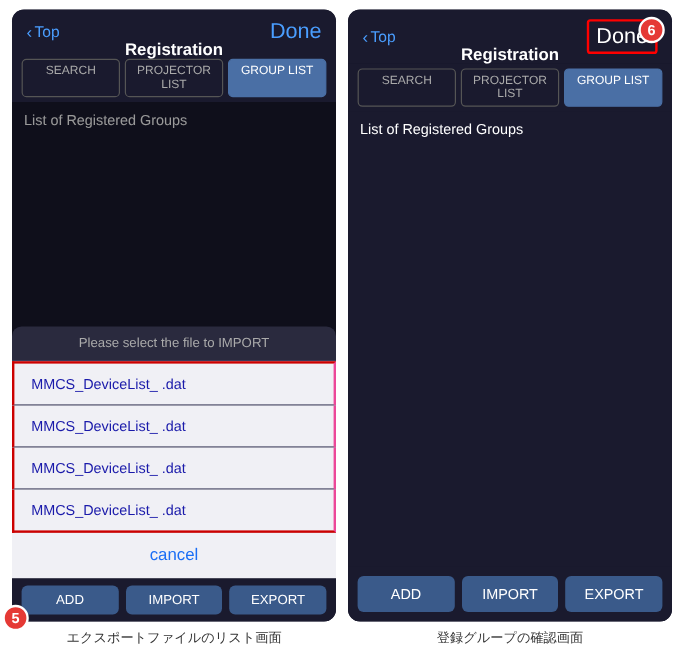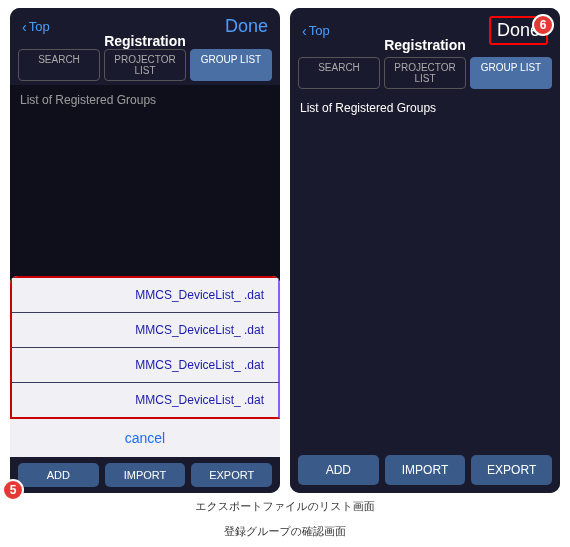--- a/index.html
+++ b/index.html
@@ -215,22 +215,21 @@
     }
 
     .import-file-item {
       padding: 10px 14px;
       color: #1a1aff;
       font-size: 12px;
       border-bottom: 1px solid #3a3a5a;
       background: #f0f0f5;
       color: #1a1aaa;
       border-left: 2px solid #cc0000;
-      border-right: 2px solid #8b5cf6;
-      text-align: right;
+      border-right: 2px solid #ec4899;
     }
 
     .import-file-item:first-child {
       border-top: 2px solid #cc0000;
     }
 
     .import-file-item:last-child {
       border-bottom: 2px solid #cc0000;
     }
 
@@ -263,21 +262,21 @@
       color: #fff;
       font-size: 11px;
       text-align: center;
       border-radius: 5px;
       cursor: pointer;
     }
 
     
     .captions-row {
       display: flex;
-      flex-direction: column;
+      flex-direction: row;
       gap: 10px;
       padding: 6px 10px 8px 10px;
       width: 100%;
     }
 
     .caption {
       flex: 1;
       text-align: center;
       font-size: 11px;
       color: #333;
@@ -339,20 +338,21 @@
         <div class="tab">PROJECTOR LIST</div>
         <div class="tab active">GROUP LIST</div>
       </div>
 
       <div class="content">
         <div class="section-title">List of Registered Groups</div>
         <div class="group-list"></div>
 
         <div class="import-overlay">
           <div class="import-dialog">
+            <div class="import-dialog-title">Please select the file to IMPORT</div>
             <div class="import-file-list">
               <div class="import-file-item">MMCS_DeviceList_                    .dat</div>
               <div class="import-file-item">MMCS_DeviceList_                    .dat</div>
               <div class="import-file-item">MMCS_DeviceList_                    .dat</div>
               <div class="import-file-item">MMCS_DeviceList_                    .dat</div>
             </div>
             <div class="import-cancel-bar">
               <span class="import-cancel-btn">cancel</span>
             </div>
           </div>

